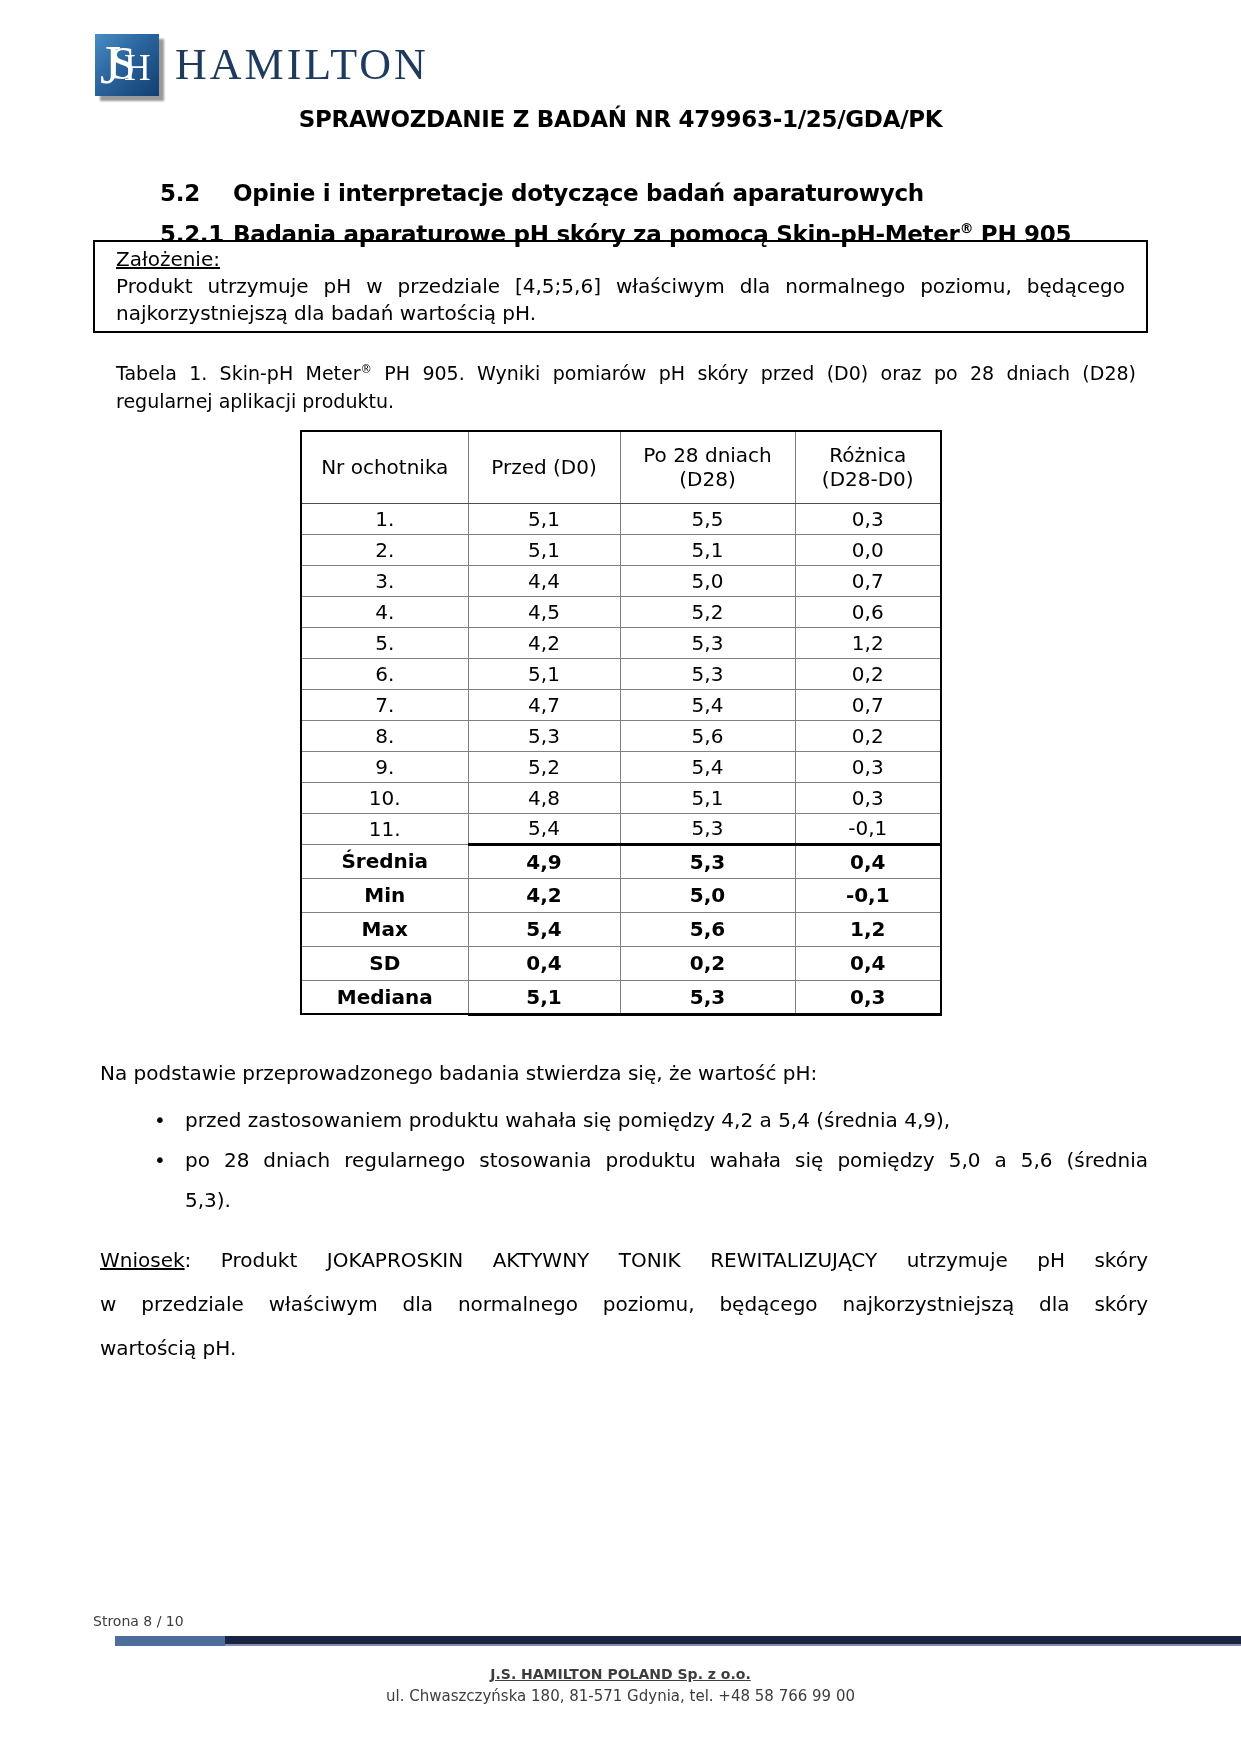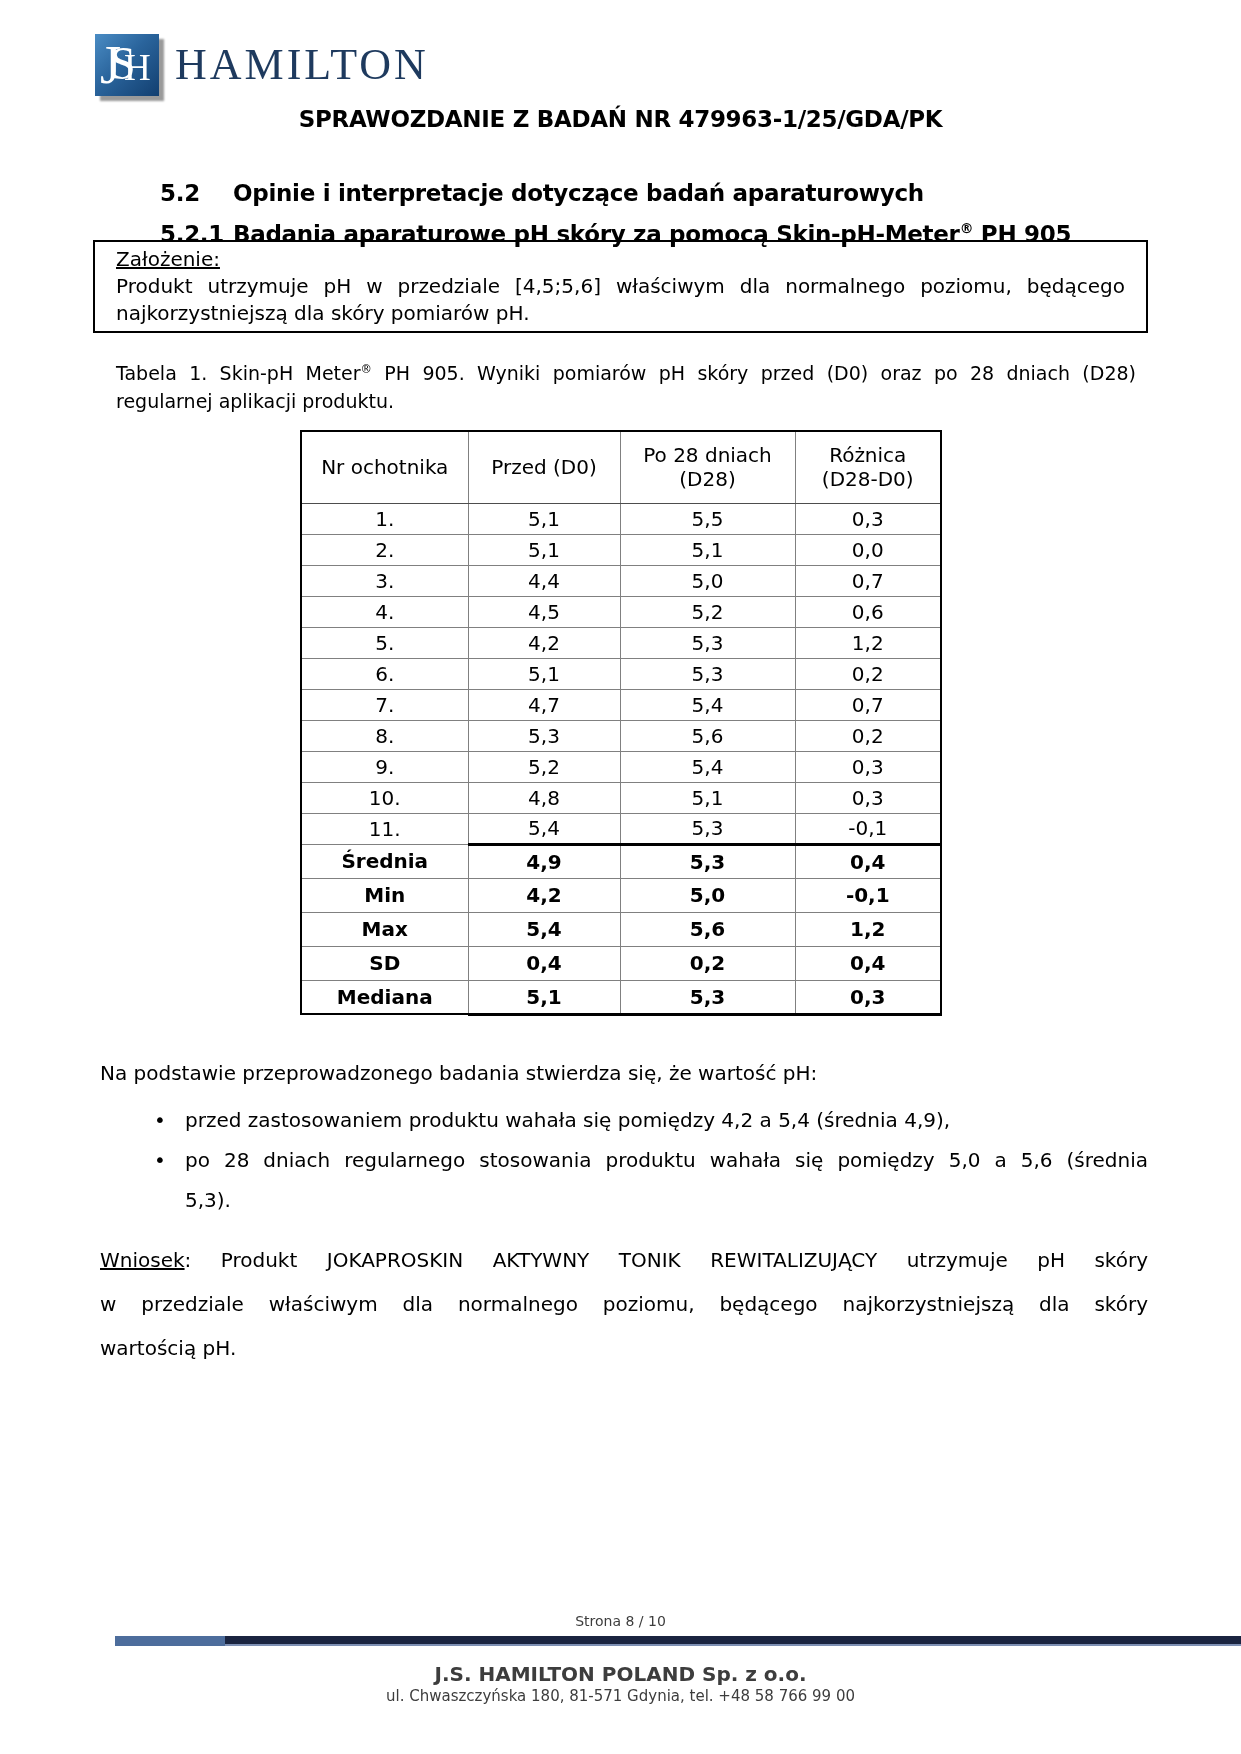--- a/index.html
+++ b/index.html
@@ -47,27 +47,27 @@
   .findings { position:absolute; top:1058px; left:100px; width:1048px; font-size:20px; }
   .findings .intro { line-height:30px; }
   .bullets { list-style:none; margin-top:12px; }
   .bullets li { position:relative; padding-left:85px; line-height:40px; }
   .bullets .dot { position:absolute; left:54px; }
 
   .conclusion { position:absolute; top:1238px; left:100px; width:1048px; font-size:20px; line-height:44px; }
   .conclusion .label { text-decoration:underline; }
   .conclusion .product { font-weight:normal; }
 
-  .footer-page { position:absolute; top:1613px; left:93px; width:1055px; text-align:center;
+  .footer-page { position:absolute; top:1613px; left:93px; width:1055px; text-align:left;
     font-size:14px; color:#3d3d3d; }
   .footer-bar { position:absolute; top:1636px; left:115px; right:0; height:10px; display:flex; }
   .bar-light { width:110px; background:#4d6d9c; }
   .bar-dark  { flex:1; background:#1a2440; box-shadow:inset 0 -2px 0 #7e90b4; }
   .footer-company { position:absolute; top:1664px; left:93px; width:1055px; text-align:center; color:#3d3d3d; }
-  .footer-company .co   { font-size:20px; font-weight:bold; line-height:21px; }
+  .footer-company .co   { font-size:14px; font-weight:bold; line-height:21px;text-decoration:underline; }
   .footer-company .addr { font-size:15px; line-height:22px; }
 </style>
 </head>
 <body>
 
 <div class="page">
 
   <div class="logo-block">
     <div class="logo-square">
       <span class="m m-j">J</span>
@@ -83,21 +83,21 @@
     <span class="num">5.2</span><span>Opinie i interpretacje dotyczące badań aparaturowych</span>
   </div>
 
   <div class="heading h-521">
     <span class="num">5.2.1</span><span>Badania aparaturowe pH skóry za pomocą Skin-pH-Meter</span><sup>®</sup><span> PH 905</span>
   </div>
 
   <div class="assumption-box">
     <span class="label">Założenie:</span>
     <span class="jline">Produkt utrzymuje pH w przedziale [4,5;5,6] właściwym dla normalnego poziomu, będącego</span>
-    <span class="jline-end">najkorzystniejszą dla skóry pomiarów pH.</span>
+    <span class="jline-end">najkorzystniejszą dla badań wartością pH.</span>
   </div>
 
   <div class="caption">
     <span class="jline"><span>Tabela 1. Skin-pH Meter</span><sup>®</sup><span> PH 905. Wyniki pomiarów pH skóry przed (D0) oraz po 28 dniach (D28)</span></span>
     <span class="jline-end">regularnej aplikacji produktu.</span>
   </div>
 
   <table class="ph-table">
     <colgroup>
       <col style="width:167px">

